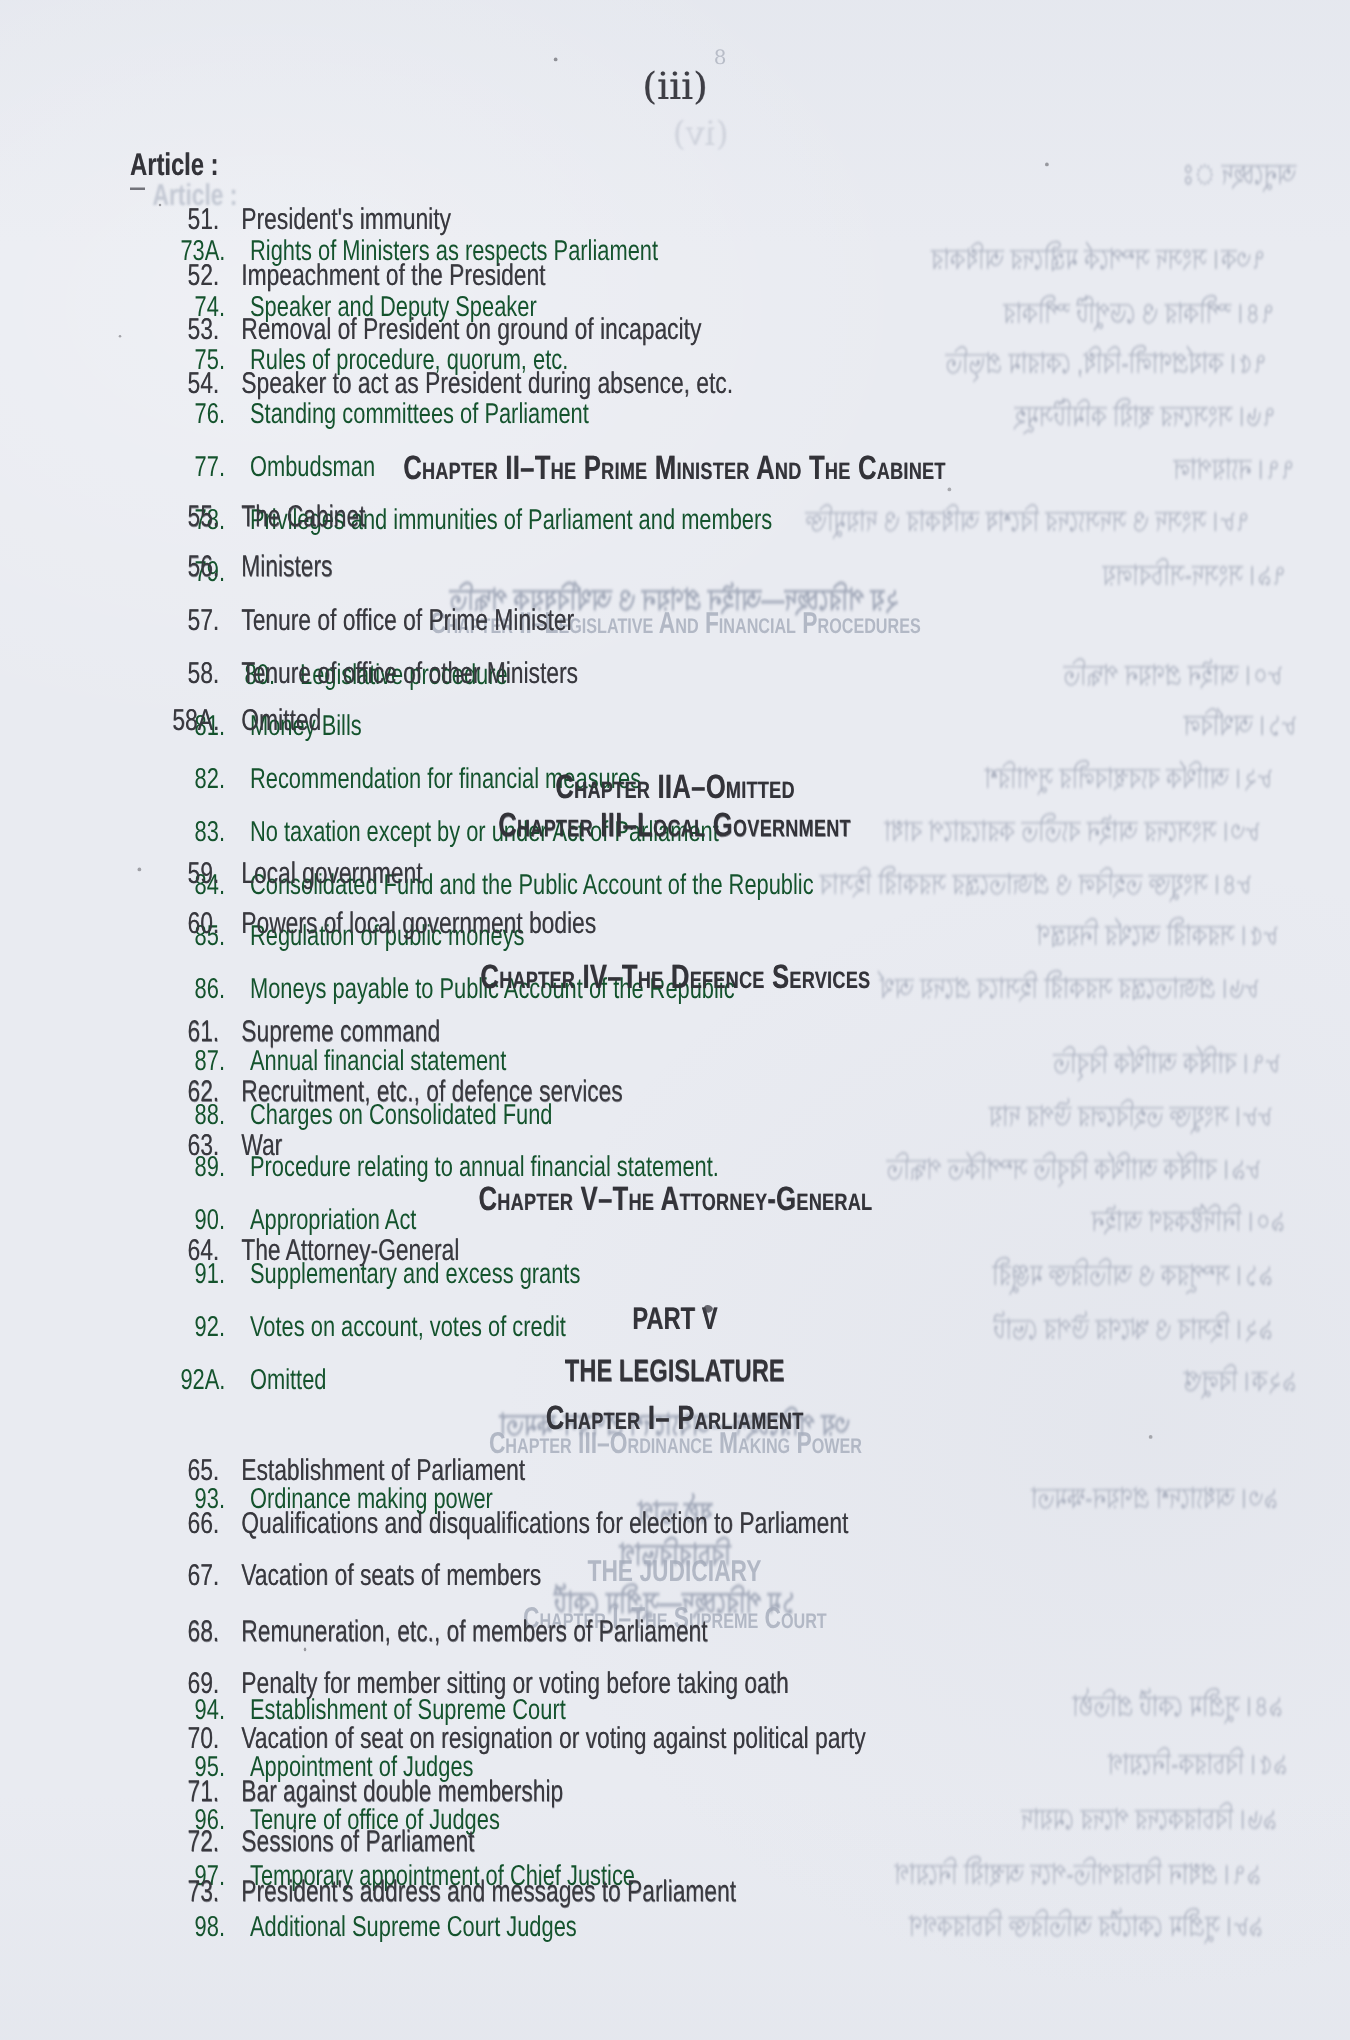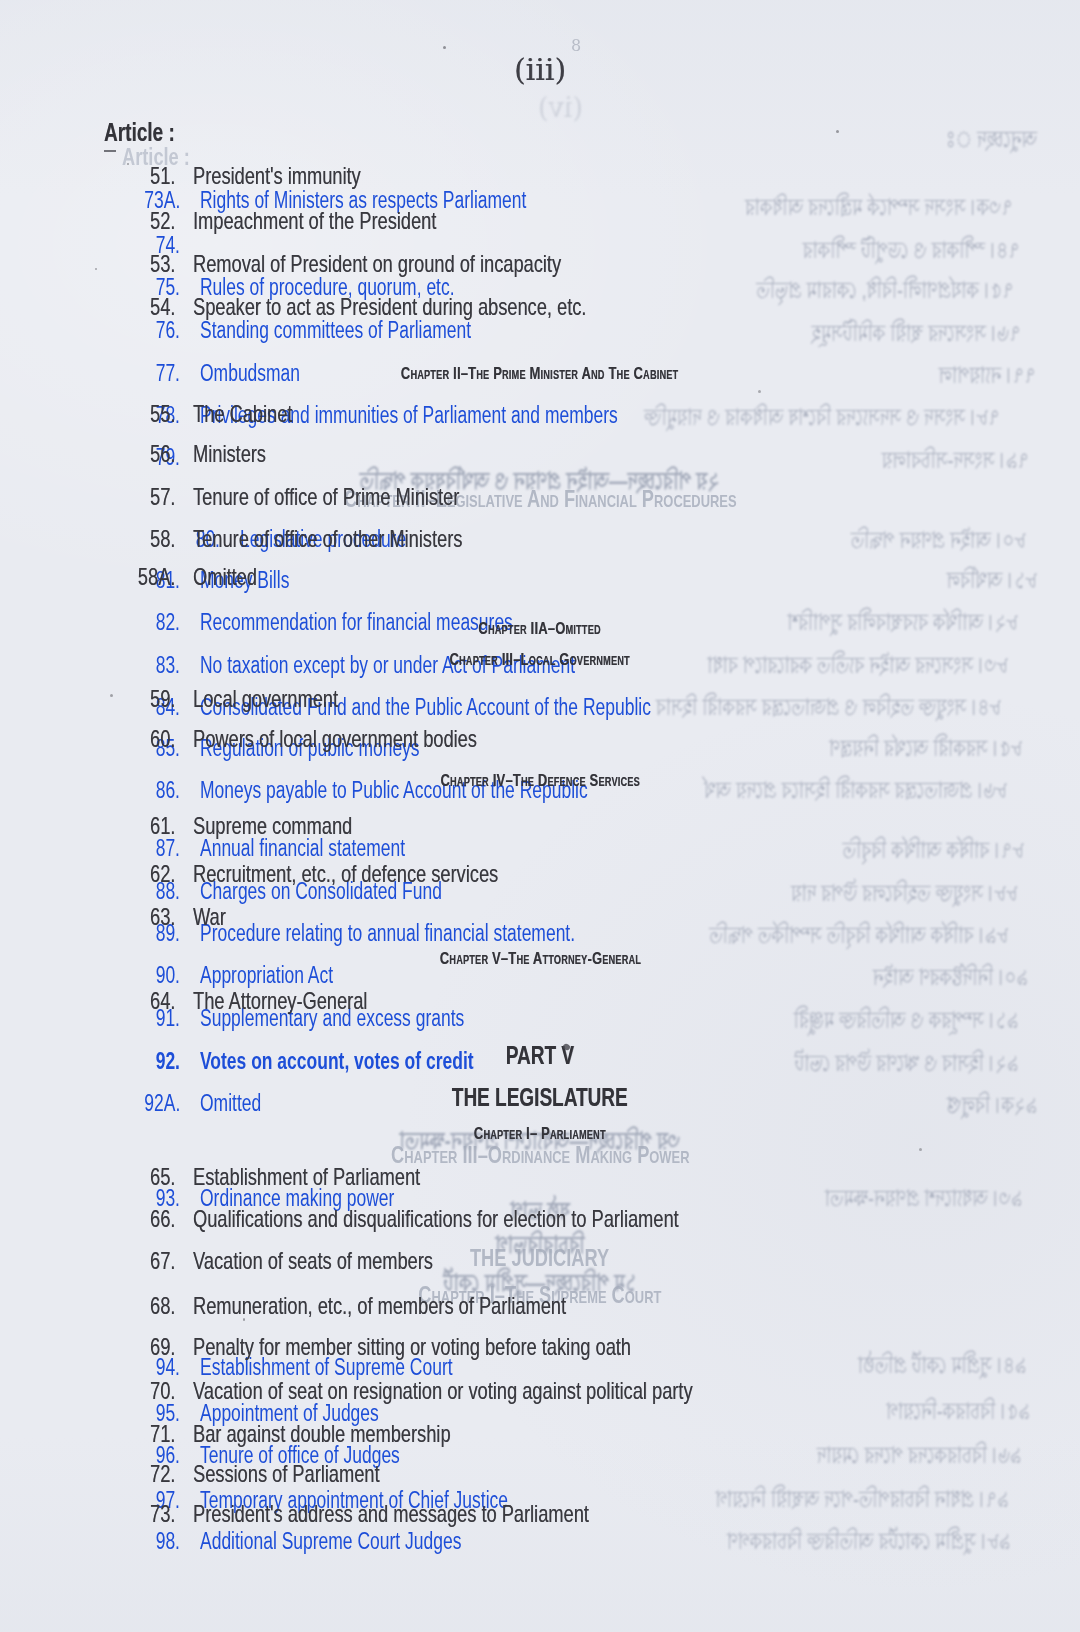--- a/index.html
+++ b/index.html
@@ -18,31 +18,31 @@
   
   .cl{display:inline-block;white-space:nowrap;transform:scaleX(.76);transform-origin:0 50%;}
   .cr{display:inline-block;white-space:nowrap;transform:scaleX(.76);transform-origin:100% 50%;}
   .cc{display:inline-block;white-space:nowrap;transform:scaleX(.76);transform-origin:50% 50%;}
   
   .row{position:absolute;left:0;width:1080px;height:32px;line-height:32px;font-size:24px;color:#38383e;}
   .row .numbox{position:absolute;left:80px;width:95px;text-align:right;}
   .row .txtbox{position:absolute;left:193px;}
   .ink{text-shadow:.35px .25px .5px rgba(44,44,52,.55);}
   .chapter{position:absolute;left:170px;width:740px;height:32px;line-height:32px;
-    text-align:center;font-size:17px;font-weight:700;font-variant:small-caps;
+    text-align:center;font-size:27px;font-weight:700;font-variant:small-caps;
     letter-spacing:.3px;color:#333339;}
   .part{position:absolute;left:170px;width:740px;height:34px;line-height:34px;
     text-align:center;font-size:25px;font-weight:700;color:#333339;}
   .folio{position:absolute;left:170px;width:740px;top:52px;text-align:center;
     font-family:"DejaVu Serif",serif;font-size:30px;color:#3e3e45;}
   .list-header{position:absolute;left:104px;top:118px;font-size:25px;font-weight:700;color:#333339;}
   .underscore-mark{position:absolute;left:104px;top:150px;width:12px;height:2px;background:#4a4a52;opacity:.75;}
   
   .g-row{position:absolute;left:0;width:1080px;height:30px;line-height:30px;font-size:23px;
-    color:#1d4ed8;filter:blur(.5px);}
+    color:#14532d;filter:blur(.5px);}
   .g-row .numbox{position:absolute;left:88px;width:92px;text-align:right;}
   .g-row .txtbox{position:absolute;left:200px;}
   .g-chapter{position:absolute;left:170px;width:740px;height:30px;line-height:30px;text-align:center;
     font-size:24px;font-weight:700;font-variant:small-caps;color:#b2b8c5;filter:blur(.6px);}
   .g-part{position:absolute;left:170px;width:740px;height:30px;line-height:30px;text-align:center;
     font-size:24px;font-weight:700;color:#b2b8c5;filter:blur(.6px);}
   .g-header{position:absolute;left:122px;top:143px;font-size:24px;font-weight:700;
     color:#c3c8d3;filter:blur(.7px);}
   .g-folio{position:absolute;left:538px;top:92px;font-family:"DejaVu Serif",serif;font-size:27px;
     color:#c9cdd7;filter:blur(.8px);transform:scaleX(-1);opacity:.8;}
@@ -67,20 +67,21 @@
     <div class="g-folio">(iv)</div>
     <span class="mark8">8</span>
     <div class="g-header"><span class="cl">Article :</span></div>
     <div id="ghost-en">
         <div class="g-row" style="top: 185px;">
           <span class="numbox"><span class="cr">73A.</span></span>
           <span class="txtbox"><span class="cl">Rights of Ministers as respects Parliament</span></span>
         </div>
         <div class="g-row" style="top: 230px;">
           <span class="numbox"><span class="cr">74.</span></span>
+          <span class="txtbox"><span class="cl">Speaker and Deputy Speaker</span></span>
         </div>
         <div class="g-row" style="top: 272px;">
           <span class="numbox"><span class="cr">75.</span></span>
           <span class="txtbox"><span class="cl">Rules of procedure, quorum, etc.</span></span>
         </div>
         <div class="g-row" style="top: 315px;">
           <span class="numbox"><span class="cr">76.</span></span>
           <span class="txtbox"><span class="cl">Standing committees of Parliament</span></span>
         </div>
         <div class="g-row" style="top: 358px;">
@@ -136,21 +137,21 @@
           <span class="txtbox"><span class="cl">Procedure relating to annual financial statement.</span></span>
         </div>
         <div class="g-row" style="top: 960px;">
           <span class="numbox"><span class="cr">90.</span></span>
           <span class="txtbox"><span class="cl">Appropriation Act</span></span>
         </div>
         <div class="g-row" style="top: 1003px;">
           <span class="numbox"><span class="cr">91.</span></span>
           <span class="txtbox"><span class="cl">Supplementary and excess grants</span></span>
         </div>
-        <div class="g-row" style="top: 1046px; font-weight: bold;">
+        <div class="g-row" style="top: 1046px;">
           <span class="numbox"><span class="cr">92.</span></span>
           <span class="txtbox"><span class="cl">Votes on account, votes of credit</span></span>
         </div>
         <div class="g-row" style="top: 1088px;">
           <span class="numbox"><span class="cr">92A.</span></span>
           <span class="txtbox"><span class="cl">Omitted</span></span>
         </div>
         <div class="g-chapter" style="top: 1140px;"><span class="cc">Chapter III–Ordinance Making Power</span></div>
         <div class="g-row" style="top: 1183px; padding-left: 20px;">
           <span class="numbox"><span class="cr">93.</span></span>

